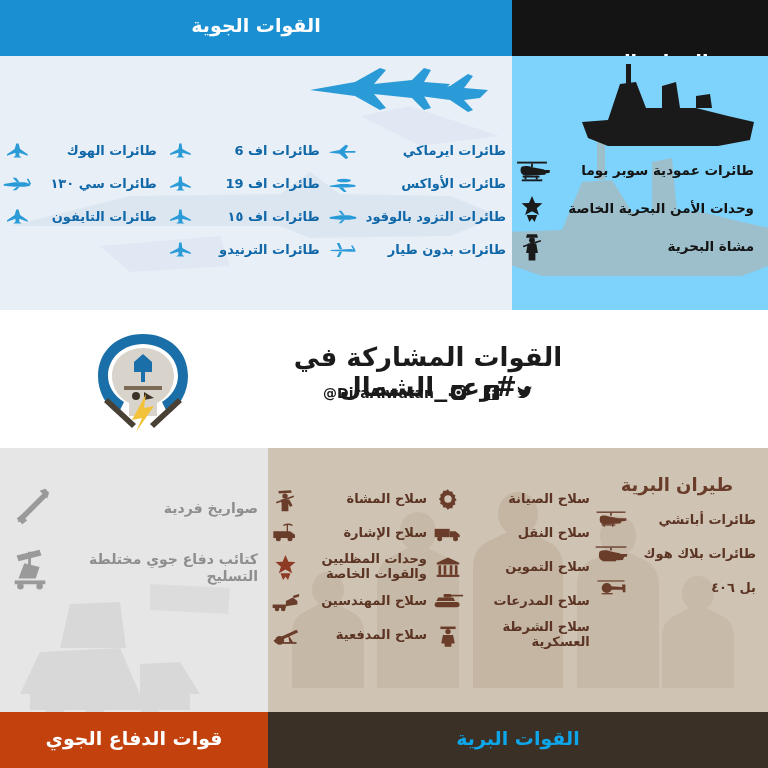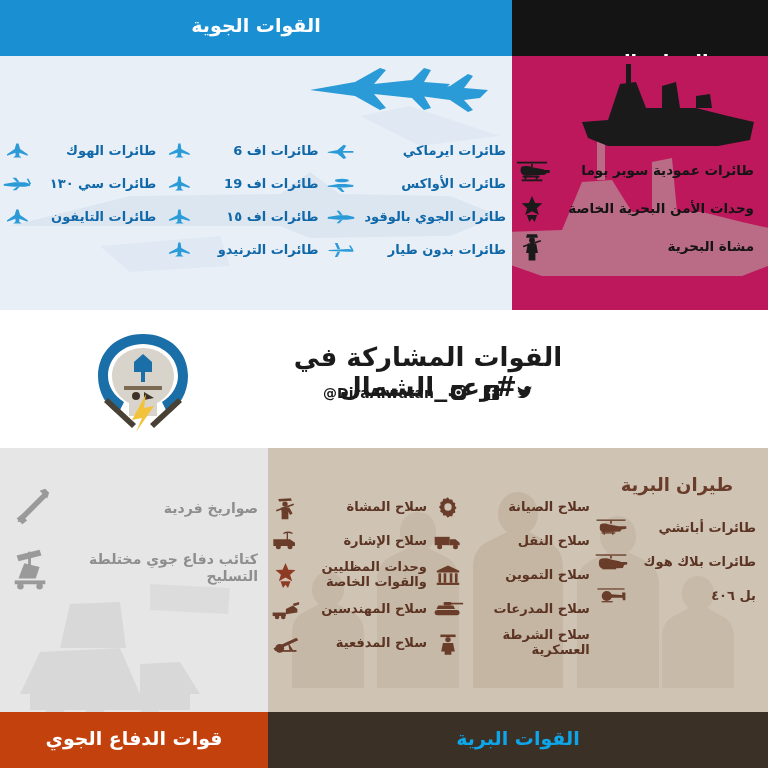--- a/index.html
+++ b/index.html
@@ -14,21 +14,21 @@
   
   .top-row{position:absolute;left:0;top:0;width:768px;height:290px;}
 
   
   .naval{position:absolute;right:0;top:0;width:256px;height:310px;background:#d8d2cb;overflow:hidden;}
   .naval-header{position:absolute;right:0;top:0;width:256px;height:56px;background:#141414;}
   .naval-header .hdr-txt{
     position:absolute;right:0;left:0;top:14px;text-align:center;
     color:#ffffff;font-size:19px;font-weight:bold;letter-spacing:0;margin-top:36px;
   }
-  .naval-body{position:absolute;right:0;top:56px;width:256px;height:254px;background:#be185d;overflow:hidden;}
+  .naval-body{position:absolute;right:0;top:56px;width:256px;height:254px;background:#7dd3fc;overflow:hidden;}
   .ship-bg{
     position:absolute;right:-10px;top:6px;width:276px;height:240px;opacity:.55;
   }
   .ship-dark{position:absolute;right:10px;top:4px;width:180px;height:90px;}
   .naval-list{position:absolute;right:0;left:0;top:96px;}
   .naval-item{
     display:flex;align-items:center;justify-content:flex-start;
     gap:10px;height:38px;padding-right:14px;
   }
   .naval-item .lbl{
@@ -82,21 +82,21 @@
   .land-soldiers{position:absolute;right:0;bottom:46px;width:500px;height:250px;opacity:.45;}
   .land-footer{position:absolute;right:0;bottom:0;width:500px;height:56px;background:#3a3026;}
   .land-footer .hdr-txt{
     position:absolute;right:0;left:0;top:15px;text-align:center;
     color:#0ea5e9;font-size:19px;font-weight:bold;
   }
   .land-cols{position:absolute;right:8px;top:26px;width:492px;display:flex;flex-direction:row;}
   .land-col{flex:1;}
   .land-col.aviation{flex:1.02;}
   .land-title{
-    color:#6a3d2b;font-size:18px;font-weight:bold;text-align:center;margin-bottom:16px;
+    color:#6a3d2b;font-size:18px;font-weight:bold;text-align:center;margin-bottom:8px;
   }
   .land-item{
     display:flex;flex-direction:row;align-items:center;justify-content:flex-start;
     min-height:34px;gap:6px;padding-right:4px;
   }
   .land-item .lbl{
     color:#5c3423;font-size:13px;font-weight:bold;text-align:right;flex:1;line-height:1.15;
   }
   .land-item .ico{width:34px;flex:0 0 34px;display:flex;align-items:center;justify-content:center;}
 
@@ -162,21 +162,21 @@
                 <svg viewBox="0 0 34 20" width="30" height="18">
                     <g fill="#2b9bd8">
                       <ellipse cx="18" cy="6" rx="8" ry="2"></ellipse>
                       <path d="M2 12 L14 10 L22 10 L31 11 L31 13 L22 14 L14 14 L2 13 Z"></path>
                       <path d="M12 14 L18 19 L21 19 L17 14 Z"></path>
                     </g>
                   </svg>
               </span>
             </div>
             <div class="air-item">
-              <span class="lbl">طائرات الجوي بالوقود</span>
+              <span class="lbl">طائرات التزود بالوقود</span>
               <span class="ico">
                 <svg viewBox="0 0 34 20" width="30" height="18">
                     <g fill="#2b9bd8">
                       <path d="M2 10 L14 8 L24 8 L32 10 L32 12 L24 13 L14 13 L2 12 Z"></path>
                       <path d="M12 3 L16 8 L19 8 L15 3 Z"></path>
                       <path d="M12 17 L16 13 L19 13 L15 17 Z"></path>
                     </g>
                   </svg>
               </span>
             </div>

